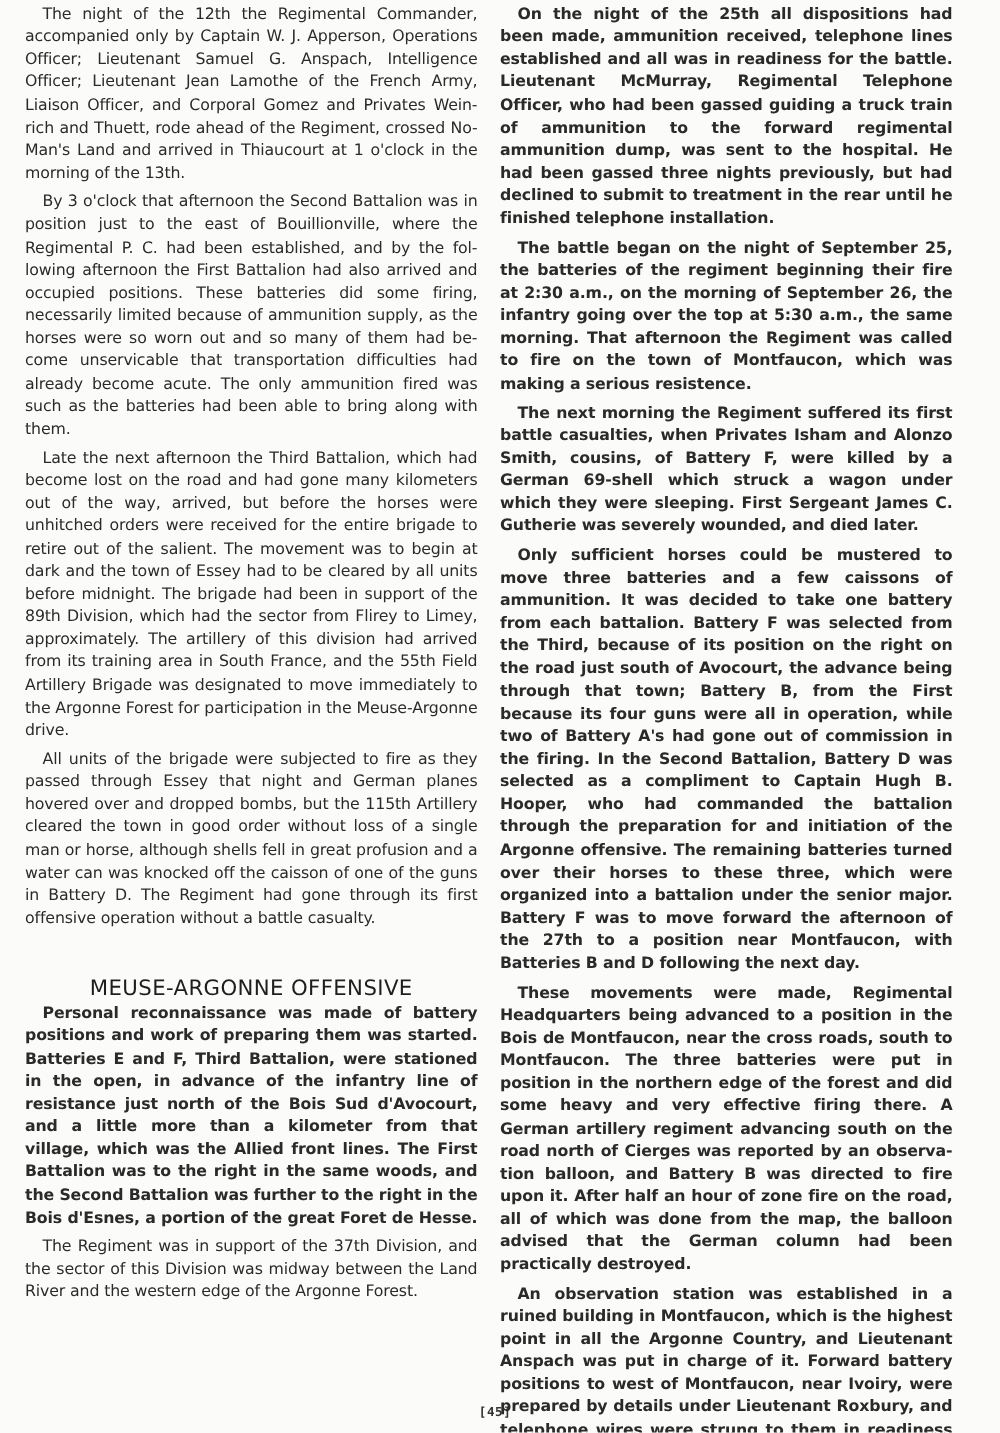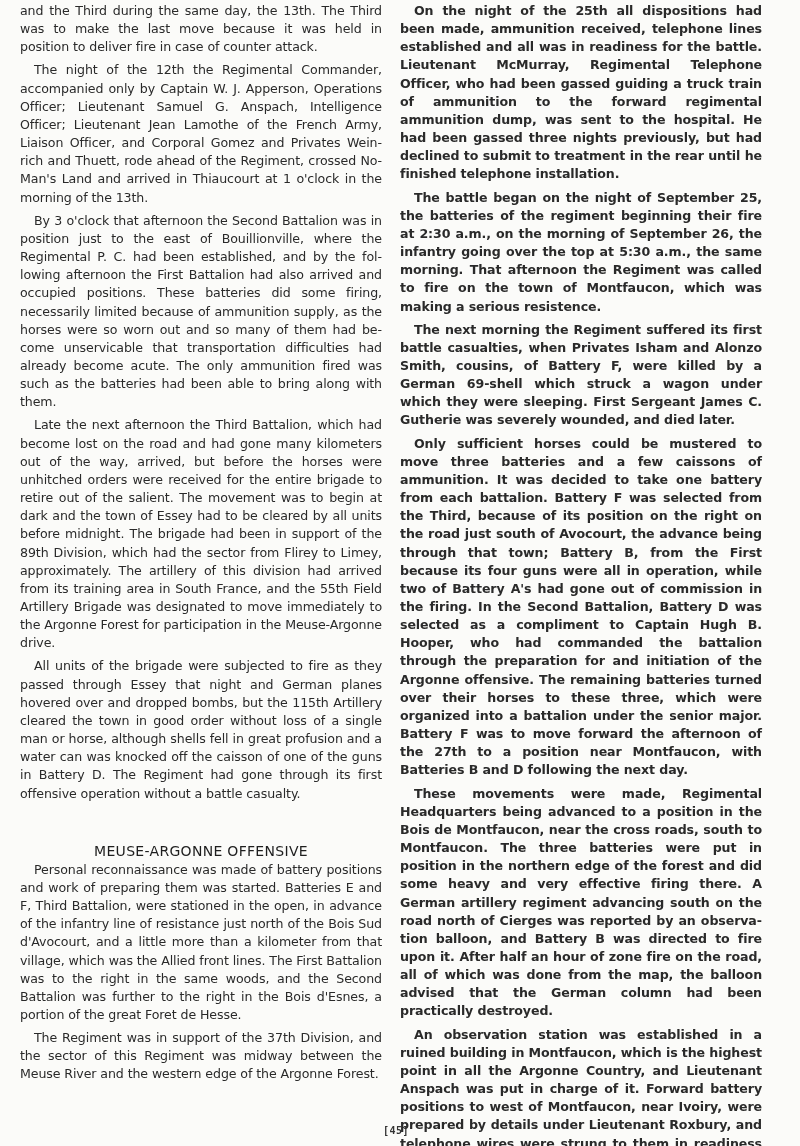--- a/index.html
+++ b/index.html
@@ -4,38 +4,37 @@
 <style>
   html, body { margin:0; padding:0; background:#fbfbf9; }
   body { width:800px; height:1146px; position:relative; overflow:hidden;
          font-family:"DejaVu Sans", sans-serif; color:#2a2a2a; }
   .col { position:absolute; top:2px; width:362px; font-size:12.6px; line-height:18.15px;
          text-align:justify; hyphens:manual; letter-spacing:-0.1px; }
   .col.left { left:20px; }
   .col.right { left:400px;font-weight:bold; }
   .col p { margin:0 0 5px 0; text-indent:14px; }
   .col p.cont { text-indent:0; }
-  .heading { text-align:center; font-size:14px; font-weight:normal; letter-spacing:0.3px;
+  .heading { text-align:center; font-size:17px; font-weight:normal; letter-spacing:0.3px;
              margin:38px 0 0 0; line-height:20px; color:#1e1e1e; }
-  .heading + p { margin-top:0; }
+  .heading + p { margin-top:0;font-weight:bold; }
   .page-num { position:absolute; top:1125px; left:383px; font-size:10px; font-weight:bold;
               color:#333; letter-spacing:0.5px; font-family:"DejaVu Sans Mono", monospace; }
 </style>
 </head>
 <body>
 
 <div class="col left">
-  <p class="cont">and the Third during the same day, the 13th. The Third was to make the last move because it was held in position to deliver fire in case of counter attack.</p>
   <p>The night of the 12th the Regimental Commander, accompanied only by Captain W. J. Apperson, Opera­tions Officer; Lieutenant Samuel G. Anspach, Intelligence Officer; Lieutenant Jean Lamothe of the French Army, Liaison Officer, and Corporal Gomez and Privates Wein­rich and Thuett, rode ahead of the Regiment, crossed No-Man's Land and arrived in Thiaucourt at 1 o'clock in the morning of the 13th.</p>
   <p>By 3 o'clock that afternoon the Second Battalion was in position just to the east of Bouillionville, where the Regimental P. C. had been established, and by the fol­lowing afternoon the First Battalion had also arrived and occupied positions. These batteries did some firing, necessarily limited because of ammunition supply, as the horses were so worn out and so many of them had be­come unservicable that transportation difficulties had already become acute. The only ammunition fired was such as the batteries had been able to bring along with them.</p>
   <p>Late the next afternoon the Third Battalion, which had become lost on the road and had gone many kilometers out of the way, arrived, but before the horses were unhitched orders were received for the entire brigade to retire out of the salient. The movement was to begin at dark and the town of Essey had to be cleared by all units before midnight. The brigade had been in support of the 89th Division, which had the sector from Flirey to Limey, approximately. The artillery of this division had arrived from its training area in South France, and the 55th Field Artillery Brigade was designated to move immediately to the Argonne Forest for participation in the Meuse-Argonne drive.</p>
   <p>All units of the brigade were subjected to fire as they passed through Essey that night and German planes hovered over and dropped bombs, but the 115th Artil­lery cleared the town in good order without loss of a single man or horse, although shells fell in great profusion and a water can was knocked off the caisson of one of the guns in Battery D. The Regiment had gone through its first offensive operation without a battle casualty.</p>
   <h2 class="heading">MEUSE-ARGONNE OFFENSIVE</h2>
   <p>Personal reconnaissance was made of battery positions and work of preparing them was started. Batteries E and F, Third Battalion, were stationed in the open, in advance of the infantry line of resistance just north of the Bois Sud d'Avocourt, and a little more than a kilo­meter from that village, which was the Allied front lines. The First Battalion was to the right in the same woods, and the Second Battalion was further to the right in the Bois d'Esnes, a portion of the great Foret de Hesse.</p>
-  <p>The Regiment was in support of the 37th Division, and the sector of this Regiment was midway between the Meuse River and the western edge of the Argonne Forest.</p>
+  <p>The Regiment was in support of the 37th Division, and the sector of this Division was midway between the Land River and the western edge of the Argonne Forest.</p>
 </div>
 
 <div class="col right">
   <p>On the night of the 25th all dispositions had been made, ammunition received, telephone lines established and all was in readiness for the battle. Lieutenant Mc­Murray, Regimental Telephone Officer, who had been gassed guiding a truck train of ammunition to the for­ward regimental ammunition dump, was sent to the hospital. He had been gassed three nights previously, but had declined to submit to treatment in the rear until he finished telephone installation.</p>
   <p>The battle began on the night of September 25, the batteries of the regiment beginning their fire at 2:30 a.m., on the morning of September 26, the infantry going over the top at 5:30 a.m., the same morning. That afternoon the Regiment was called to fire on the town of Montfaucon, which was making a serious resistence.</p>
   <p>The next morning the Regiment suffered its first battle casualties, when Privates Isham and Alonzo Smith, cousins, of Battery F, were killed by a German 69-shell which struck a wagon under which they were sleeping. First Sergeant James C. Gutherie was severely wounded, and died later.</p>
   <p>Only sufficient horses could be mustered to move three batteries and a few caissons of ammunition. It was decided to take one battery from each battalion. Battery F was selected from the Third, because of its position on the right on the road just south of Avocourt, the advance being through that town; Battery B, from the First because its four guns were all in operation, while two of Battery A's had gone out of commission in the firing. In the Second Battalion, Battery D was selected as a compliment to Captain Hugh B. Hooper, who had com­manded the battalion through the preparation for and initiation of the Argonne offensive. The remaining batteries turned over their horses to these three, which were organized into a battalion under the senior major. Battery F was to move forward the afternoon of the 27th to a position near Montfaucon, with Batteries B and D following the next day.</p>
   <p>These movements were made, Regimental Headquarters being advanced to a position in the Bois de Montfaucon, near the cross roads, south to Montfaucon. The three batteries were put in position in the northern edge of the forest and did some heavy and very effective firing there. A German artillery regiment advancing south on the road north of Cierges was reported by an observa­tion balloon, and Battery B was directed to fire upon it. After half an hour of zone fire on the road, all of which was done from the map, the balloon advised that the German column had been practically destroyed.</p>
   <p>An observation station was established in a ruined building in Montfaucon, which is the highest point in all the Argonne Country, and Lieutenant Anspach was put in charge of it. Forward battery positions to west of Montfaucon, near Ivoiry, were prepared by details under Lieutenant Roxbury, and telephone wires were strung to them in readiness for occupancy. They were camou­flaged with material found in an abandoned German engineer dump.</p>
 </div>

